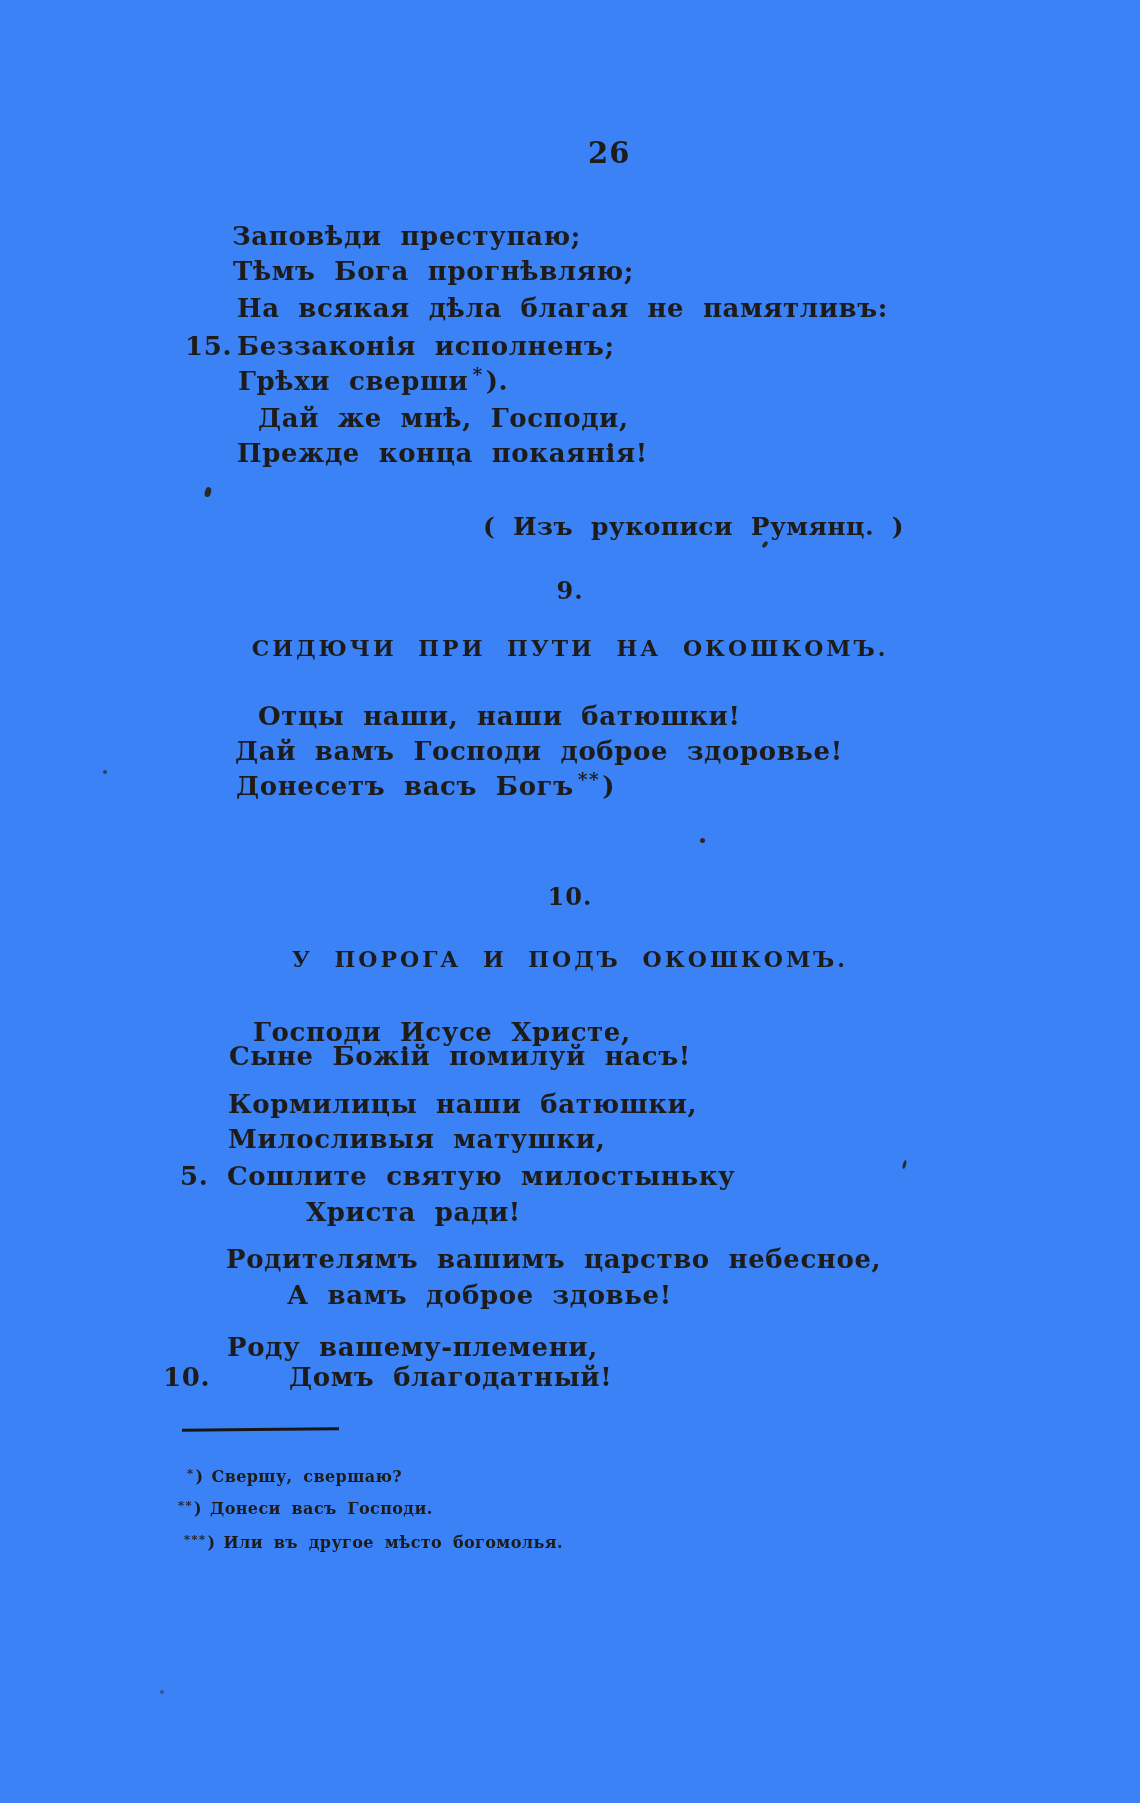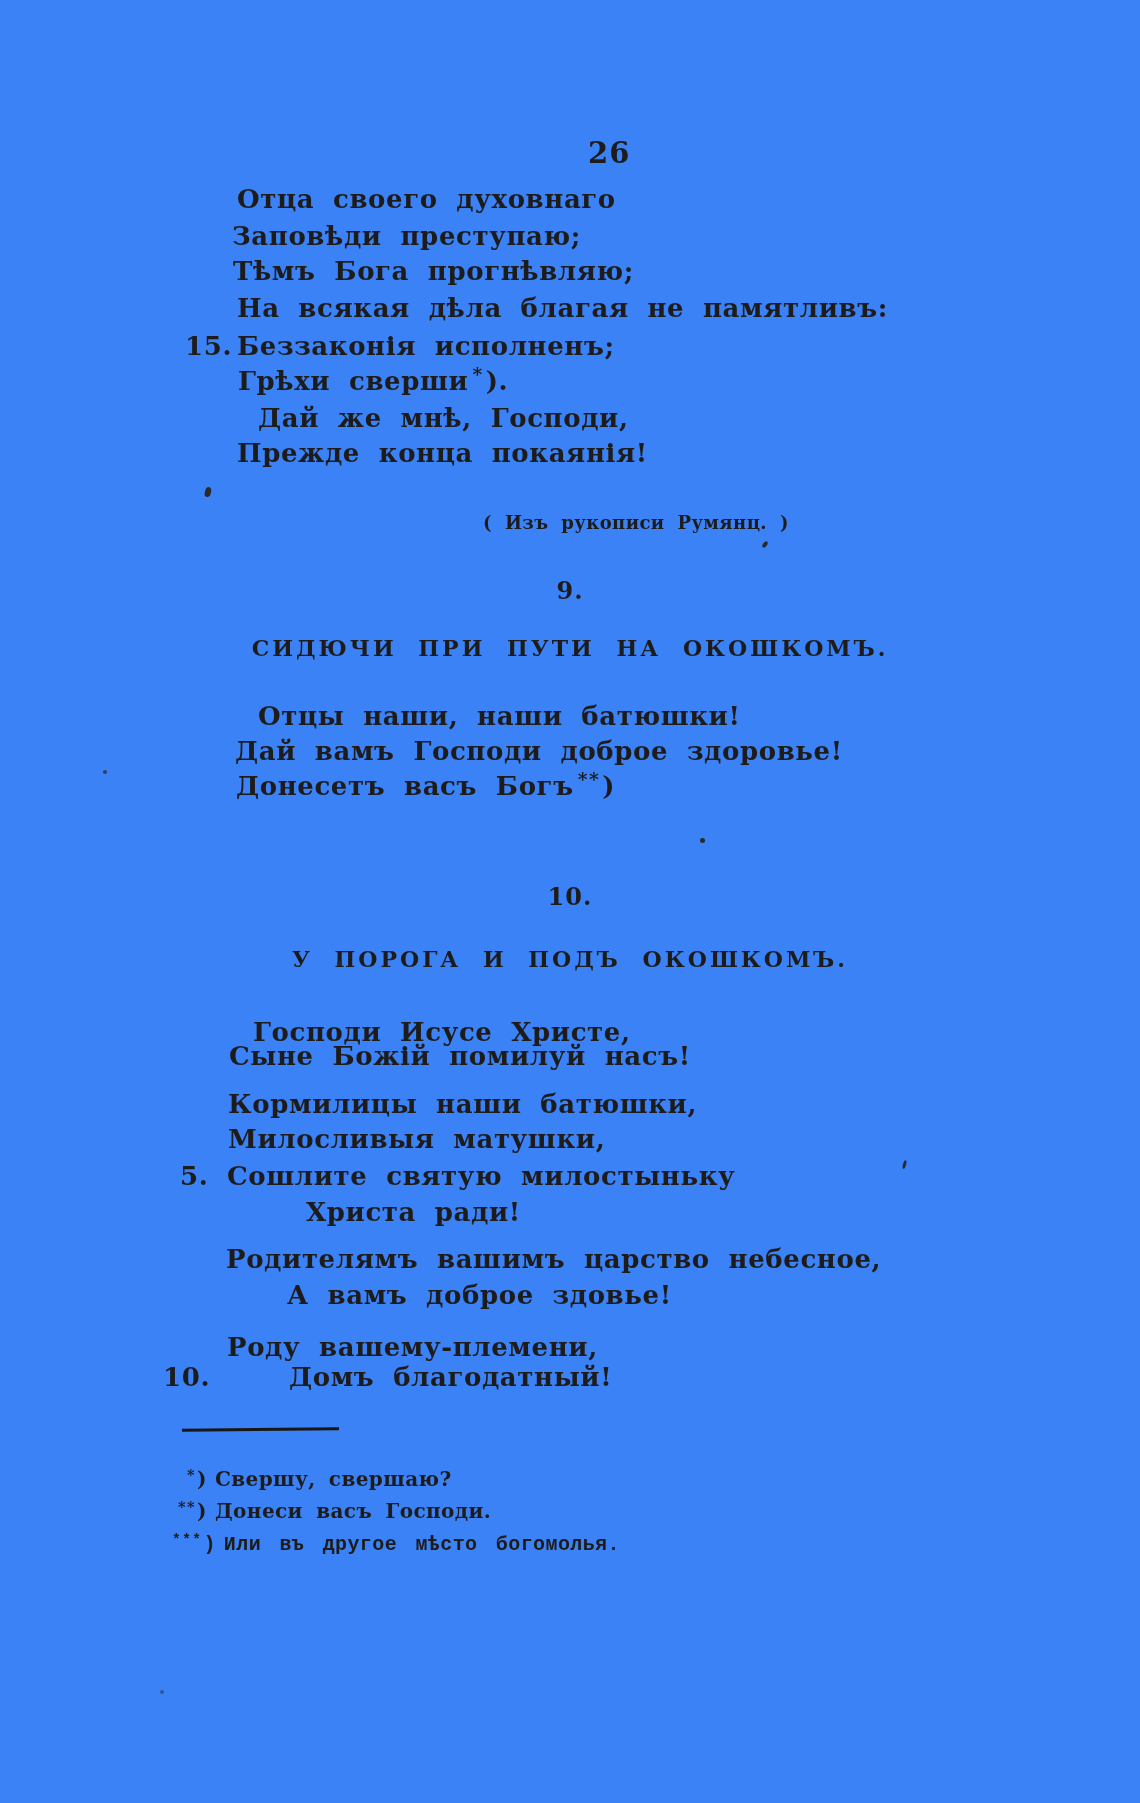--- a/index.html
+++ b/index.html
@@ -28,34 +28,34 @@
     position:relative;
     top:-0.5em;
     letter-spacing:1.5px;
     margin:0 2px 0 4px;
   }
   .tail{letter-spacing:0.6px;}
   .center{left:0;width:1140px;text-align:center;}
   .pageno{position:absolute;font-size:29px;letter-spacing:1px;}
   .src{
     position:absolute;
-    font-size:18px;
+    font-size:25px;
     word-spacing:0.35em;
     letter-spacing:0.4px;
     white-space:nowrap;
   }
   .sec-num{font-size:24px;letter-spacing:1px;}
   .sec-title{
     font-size:22px;
     letter-spacing:3px;
     word-spacing:0.5em;
   }
   .fn{
     position:absolute;
-    font-size:20px;
+    font-size:16px;
     white-space:nowrap;
     word-spacing:0.3em;
     letter-spacing:0.4px;
   }
   .fnmark{margin-right:8px;}
   .fn .stars{margin:0 1px 0 0;top:-0.42em;}
   .rule{
     position:absolute;
     background:#181715;
     height:3px;
@@ -67,23 +67,20 @@
     border-radius:50%;
   }
 </style>
 </head>
 <body>
 
 <div class="page">
 
   <div class="pageno" style="top:136px;left:588px;">26</div>
 
-  <div class="ln" style="top:185px;left:237px;">
-    <span>Отца своего духовнаго</span>
-  </div>
   <div class="ln" style="top:222px;left:232px;">
     <span>Заповѣди преступаю;</span>
   </div>
   <div class="ln" style="top:257px;left:233px;">
     <span>Тѣмъ Бога прогнѣвляю;</span>
   </div>
   <div class="ln" style="top:294px;left:237px;">
     <span>На всякая дѣла благая не памятливъ:</span>
   </div>
   <div class="ln" style="top:332px;left:237px;">
@@ -152,21 +149,21 @@
   </div>
 
   <div class="rule" style="top:1428px;left:182px;width:157px;"></div>
 
   <div class="fn" style="top:1467px;left:187px;">
     <span class="fnmark"><span class="stars">*</span><span>)</span></span><span>Свершу, свершаю?</span>
   </div>
   <div class="fn" style="top:1499px;left:178px;">
     <span class="fnmark"><span class="stars">**</span><span>)</span></span><span>Донеси васъ Господи.</span>
   </div>
-  <div class="fn" style="top:1533px;left:172px;font-family:Liberation Mono, monospace;">
+  <div class="fn" style="top:1533px;left:184px;">
     <span class="fnmark"><span class="stars">***</span><span>)</span></span><span>Или въ другое мѣсто богомолья.</span>
   </div>
 
   <div class="speck" style="top:487px;left:205px;width:6px;height:10px;border-radius:60% 60% 50% 50%/55% 55% 45% 45%;transform:rotate(14deg);"></div>
   <div class="speck" style="top:541px;left:763px;width:4px;height:7px;transform:rotate(38deg);"></div>
   <div class="speck" style="top:770px;left:103px;width:4px;height:4px;opacity:.75;"></div>
   <div class="speck" style="top:838px;left:700px;width:5px;height:5px;"></div>
   <div class="speck" style="top:961px;left:337px;width:5px;height:5px;"></div>
   <div class="speck" style="top:1160px;left:903px;width:3px;height:9px;transform:rotate(16deg);"></div>
   <div class="speck" style="top:1690px;left:160px;width:4px;height:4px;opacity:.5;"></div>

